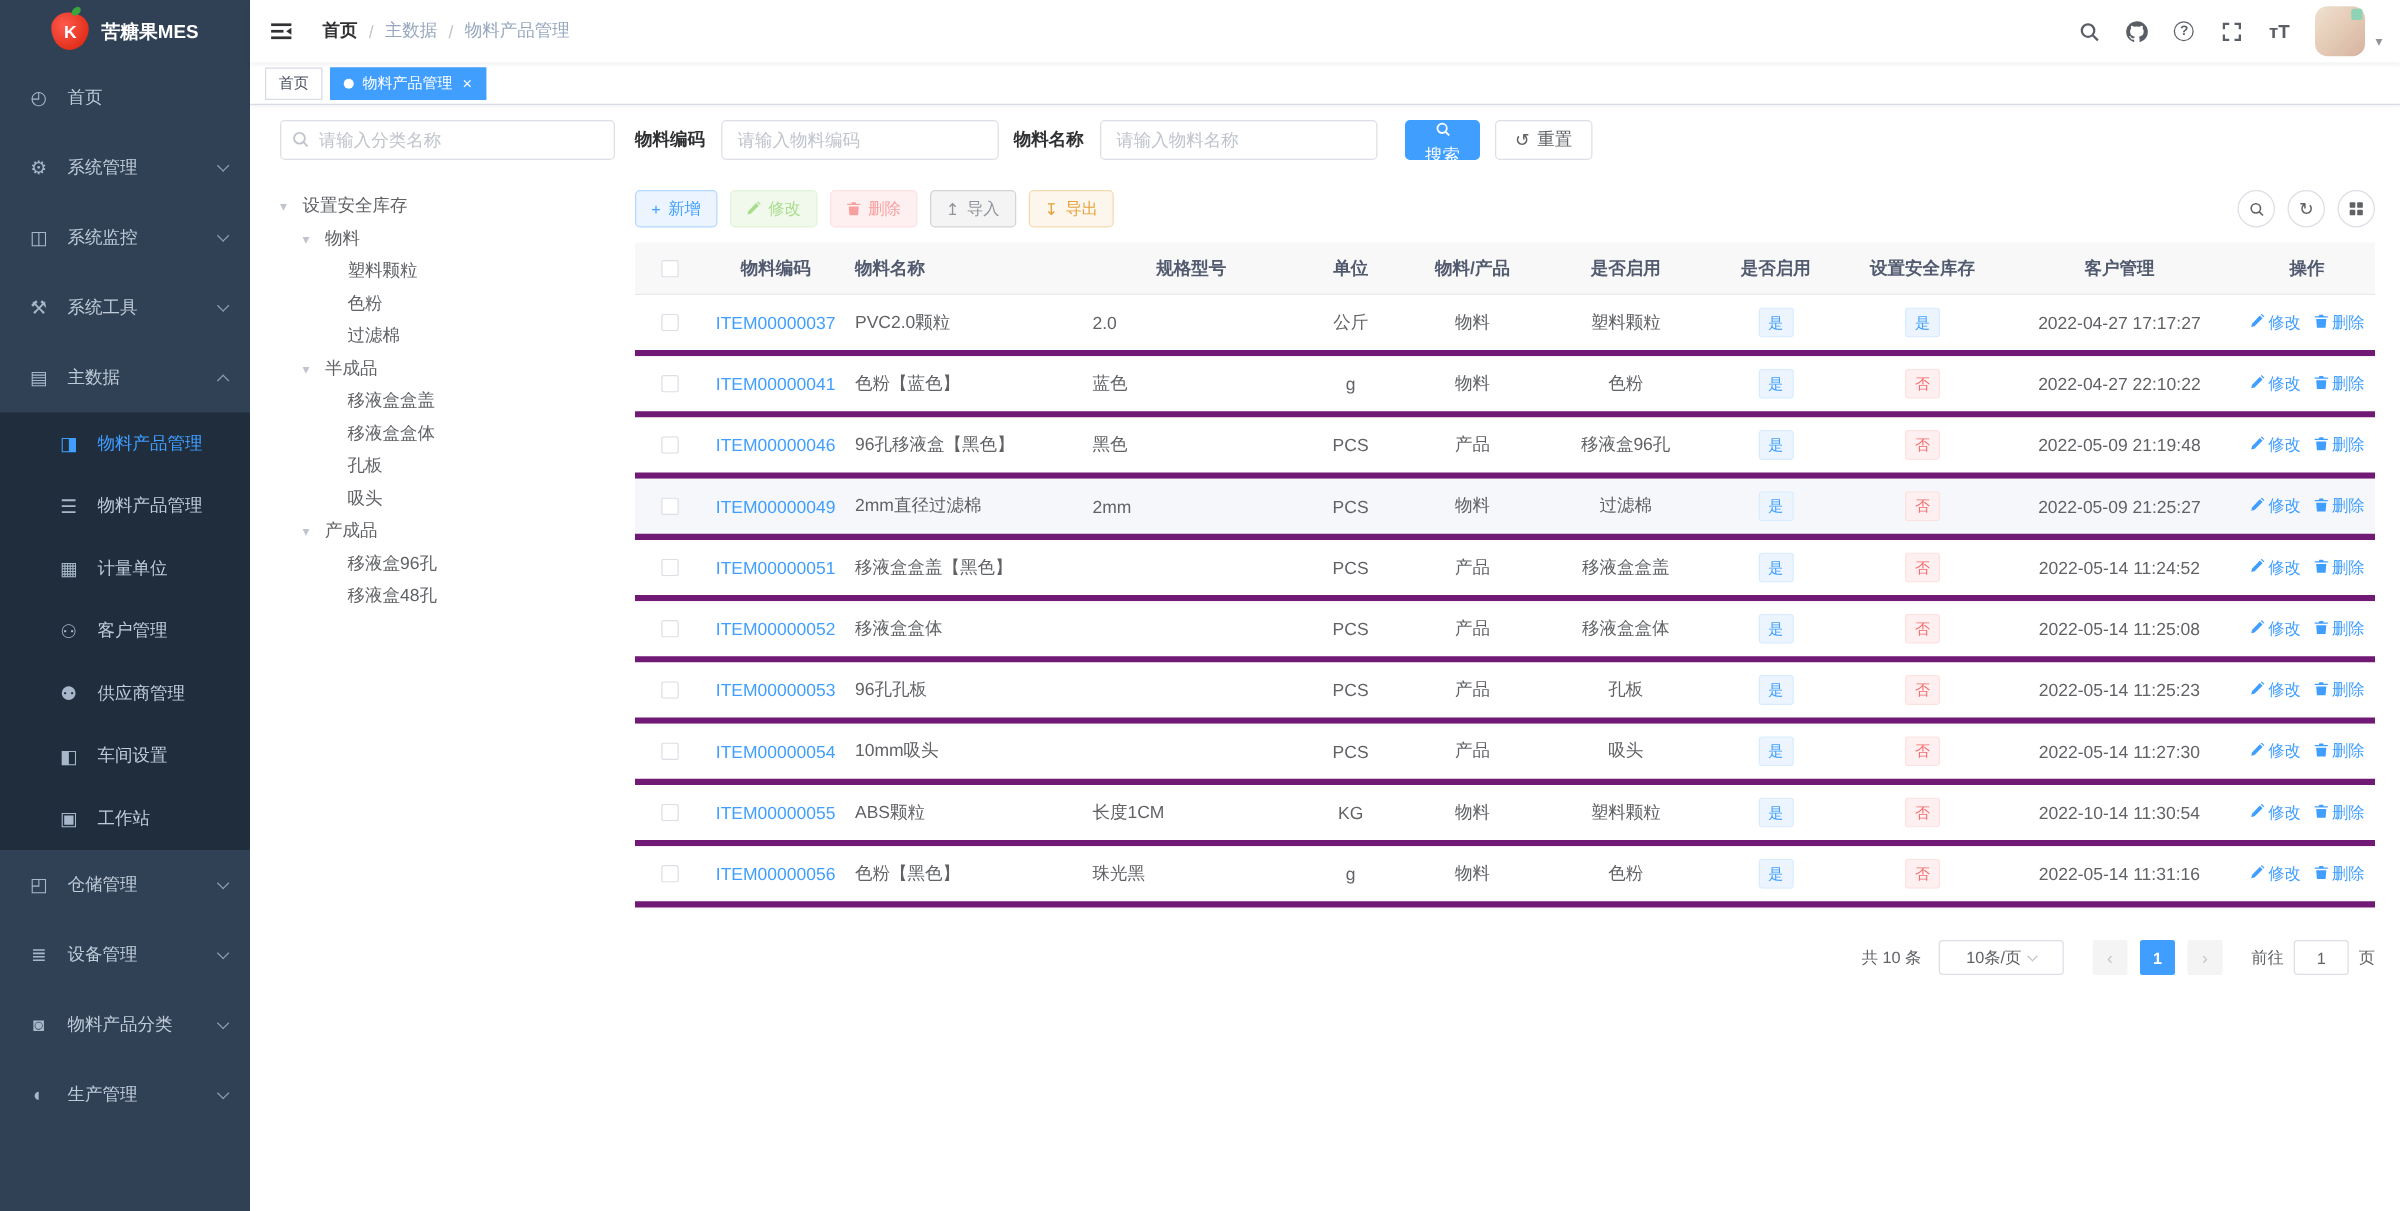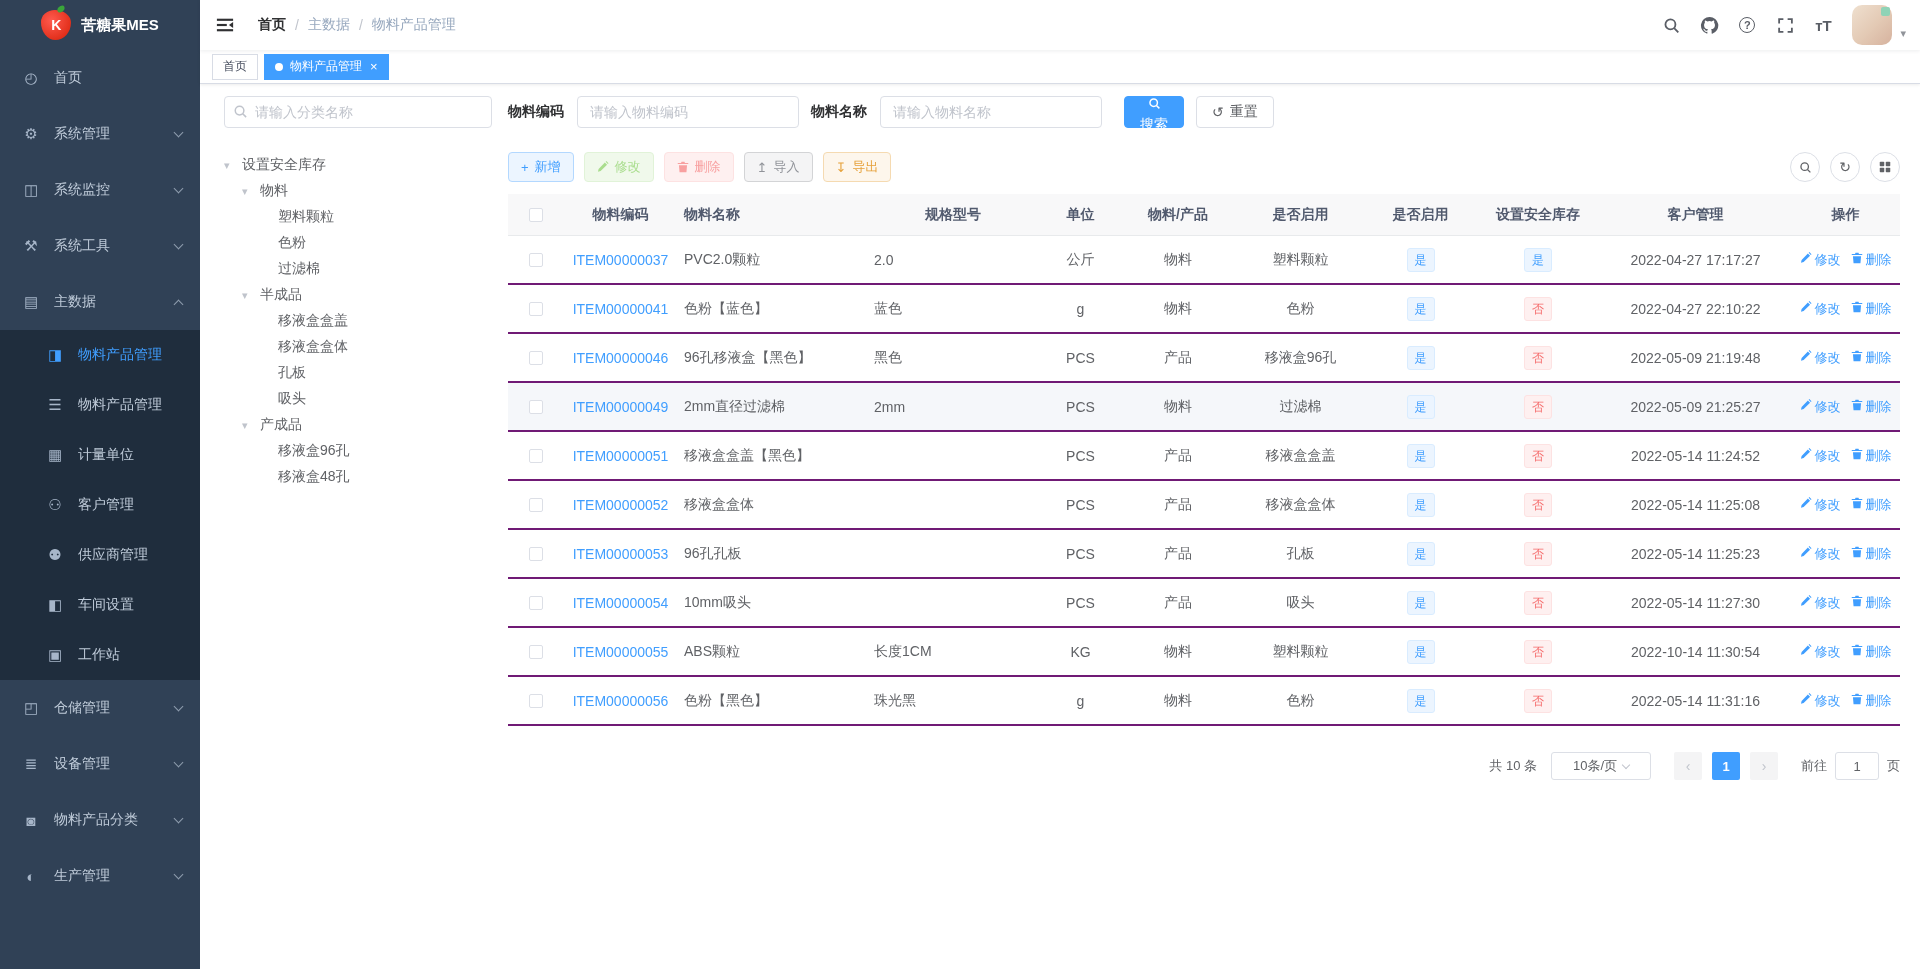--- a/index.html
+++ b/index.html
@@ -79,21 +79,21 @@
   .abtn-primary { background:#ecf5ff; border-color:#b3d8ff; color:#409eff; }
   .abtn-success { background:#f0f9eb; border-color:#e1f3d8; color:#a9dd8d; cursor:not-allowed; }
   .abtn-danger  { background:#fef0f0; border-color:#fde2e2; color:#f8a0a0; cursor:not-allowed; }
   .abtn-info    { background:#f4f4f5; border-color:#d3d4d6; color:#909399; }
   .abtn-warning { background:#fdf6ec; border-color:#f5dab1; color:#e6a23c; }
   .toolbar-right { margin-left:auto; display:flex; gap:10px; }
   .circle-btn { width:30px; height:30px; border-radius:50%; border:1px solid #dcdfe6; background:#fff; color:#606266; display:flex; align-items:center; justify-content:center; cursor:pointer; font-size:14px; }
 
   
   .table { width:100%; }
-  .t-row { display:flex; align-items:center; border-bottom:2px solid #701a75; }
+  .t-row { display:flex; align-items:center; border-bottom:5px solid #701a75; }
   .t-head { background:#f8f8f9; height:42px; border-bottom:1px solid #e8eaec; }
   .t-head .t-cell { font-weight:700; color:#515a6e; }
   .t-body .t-row { height:49px; background:#fff; }
   .t-body .t-row.hovered { background:#f5f7fa; }
   .t-cell { padding:0 6px; font-size:14px; color:#606266; display:flex; align-items:center; justify-content:center; overflow:hidden; white-space:nowrap; }
   .t-cell.al { justify-content:flex-start; }
   .cbx { width:14px; height:14px; border:1px solid #dcdfe6; border-radius:2px; background:#fff; display:inline-block; cursor:pointer; }
   .code-link { color:#409eff; cursor:pointer; text-decoration:none; }
   .badge { display:inline-block; min-width:28px; text-align:center; padding:5px 7px; font-size:12px; border-radius:3px; line-height:1; }
   .badge-yes { background:#ecf5ff; border:1px solid #d9ecff; color:#409eff; }

